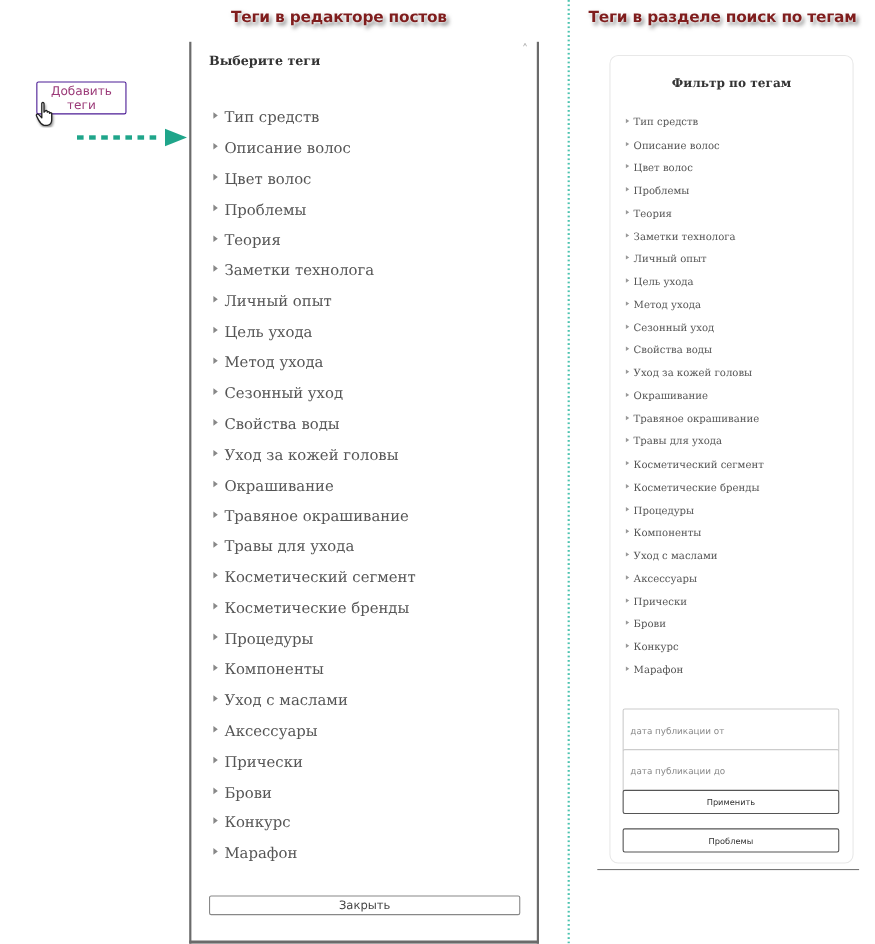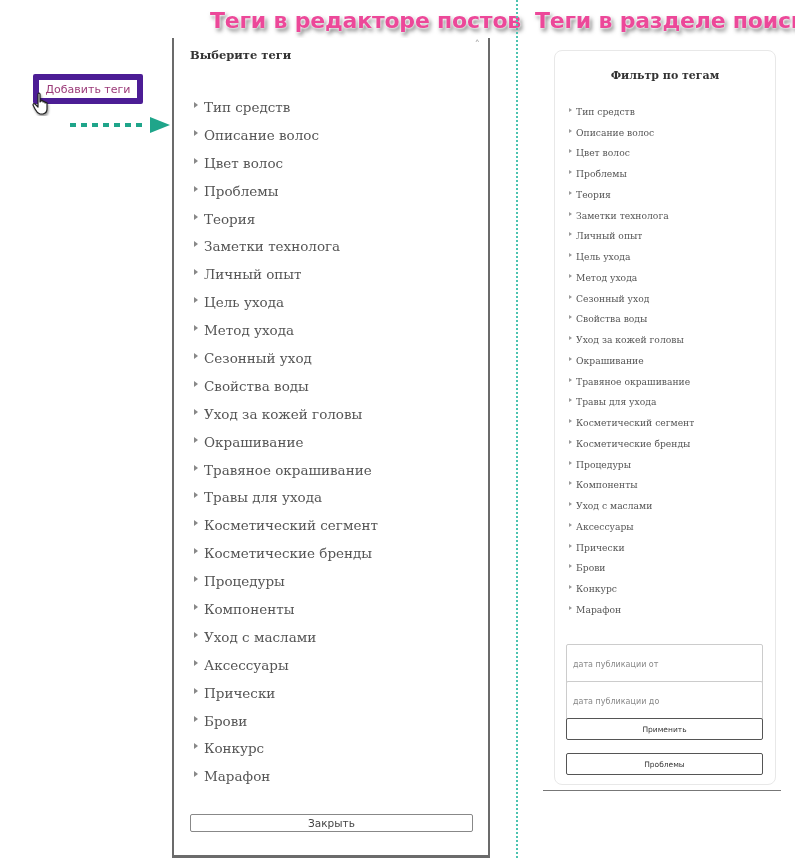--- a/index.html
+++ b/index.html
@@ -3,35 +3,35 @@
   <meta charset="utf-8">
   <style>
     * { box-sizing: border-box; margin: 0; padding: 0; }
     html, body { width: 795px; height: 858px; background: #ffffff; overflow: hidden; }
     body { position: relative; font-family: "DejaVu Serif", serif; color: #555; }
 
     .heading {
       position: absolute;
       font-family: "DejaVu Sans", sans-serif;
       font-weight: bold;
-      font-size: 22px;
-      color: #ec4899;
+      font-size: 14px;
+      color: #7f1d1d;
       text-shadow: 0 0 2px #fff, 0 0 3px #fff, 2px 3px 4px rgba(0,0,0,0.55);
       letter-spacing: -0.2px;
       white-space: nowrap;
     }
     .heading-left { left: 210px; top: 8px; }
     .heading-right { left: 535px; top: 8px; }
 
     
     .add-tags-btn {
       position: absolute;
       left: 33px; top: 74px;
-      width: 110px; height: 30px;
-      border: 6px solid #4c1d95;
+      width: 82px; height: 30px;
+      border: 1px solid #4c1d95;
       border-radius: 2px;
       background: #fff;
       color: #9b3a78;
       font-family: "DejaVu Sans", sans-serif;
       font-size: 11px;
       display: flex; align-items: center; justify-content: center;
       cursor: pointer;
     }
     .cursor-icon {
       position: absolute;

